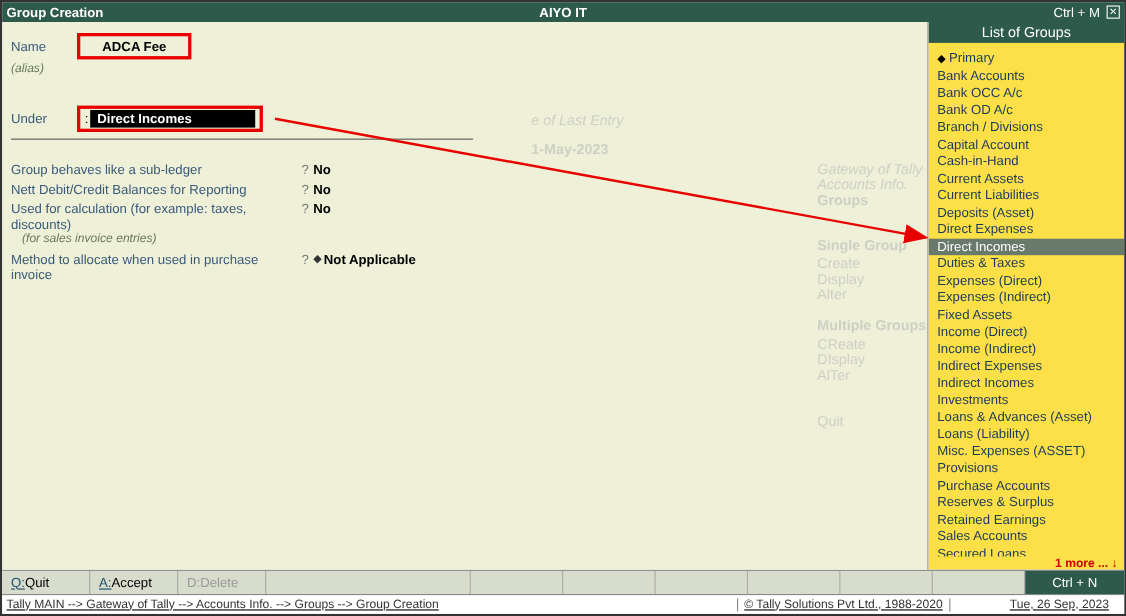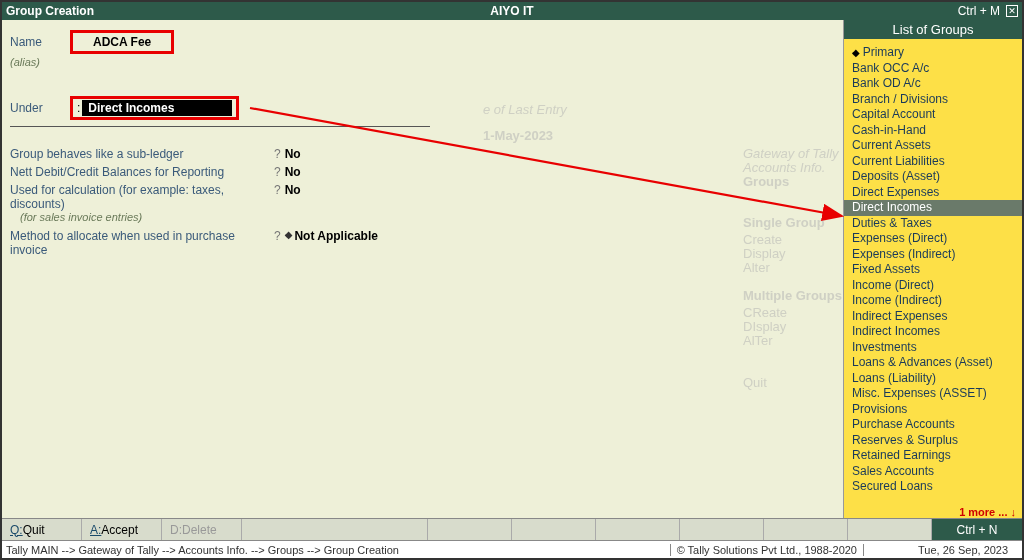--- a/index.html
+++ b/index.html
@@ -50,21 +50,21 @@
   
   .buttonbar { height: 22px; background: #d8dccc; border-top: 1px solid #888; display: flex; }
   .buttonbar .btn { border-right: 1px solid #aaa; padding: 3px 8px; font-size: 12px; min-width: 80px; display: flex; align-items: center; }
   .buttonbar .btn .key { text-decoration: underline; color: #1a4a6a; }
   .buttonbar .btn.disabled { color: #999; }
   .buttonbar .spacer { flex: 1; border-right: 1px solid #aaa; }
   .buttonbar .seg { width: 84px; border-right: 1px solid #aaa; }
   .buttonbar .ctrln { background: #2d5a4a; color: #fff; padding: 3px 8px; font-size: 12px; text-align: center; min-width: 90px; display:flex; align-items:center; justify-content:center; }
 
   
-  .statusbar { height: 18px; border-top: 1px solid #888; display: flex; align-items: center; font-size: 11px; background: #fff; }
+  .statusbar { height: 18px; border-top: 1px solid #888; display: flex; align-items: center; font-size: 11px; background: #fff; text-decoration: underline; }
   .statusbar .crumbs { flex: 1; padding-left: 4px; color: #333; }
   .statusbar .copyright { border-left: 1px solid #888; border-right: 1px solid #888; padding: 0 6px; color: #333; }
   .statusbar .date { padding: 0 6px; color: #333; min-width: 110px; margin-left: 48px; }
 
   
   .arrow-overlay { position: absolute; left: 0; top: 0; width: 1024px; height: 560px; pointer-events: none; }
 </style>
 </head>
 <body>
 
@@ -144,20 +144,21 @@
         <span class="diamond">◆</span>
         <span class="optval">Not Applicable</span>
       </div>
 
     </div>
 
     <div class="grouplist">
       <div class="header">List of Groups</div>
       <div class="items" id="group-items">
           <div class="item"><span class="dia">◆</span><span>Primary</span></div>
+          <div class="item"><span>Bank Accounts</span></div>
           <div class="item"><span>Bank OCC A/c</span></div>
           <div class="item"><span>Bank OD A/c</span></div>
           <div class="item"><span>Branch / Divisions</span></div>
           <div class="item"><span>Capital Account</span></div>
           <div class="item"><span>Cash-in-Hand</span></div>
           <div class="item"><span>Current Assets</span></div>
           <div class="item"><span>Current Liabilities</span></div>
           <div class="item"><span>Deposits (Asset)</span></div>
           <div class="item"><span>Direct Expenses</span></div>
           <div class="item selected"><span>Direct Incomes</span></div>

